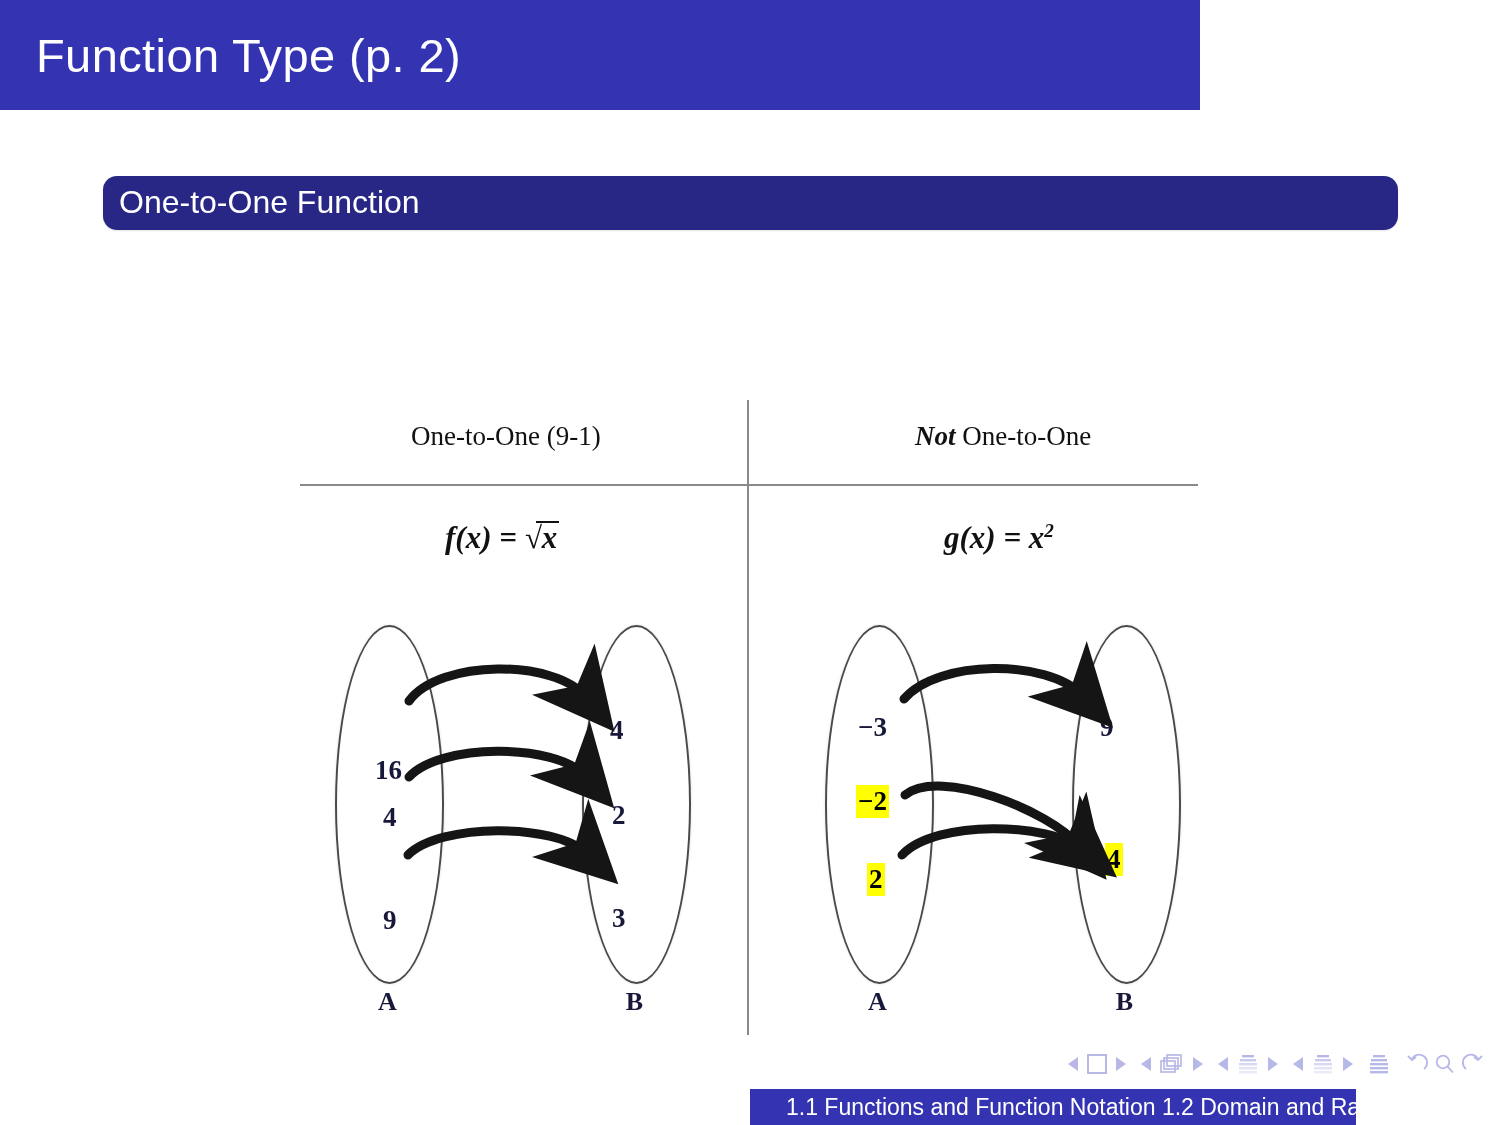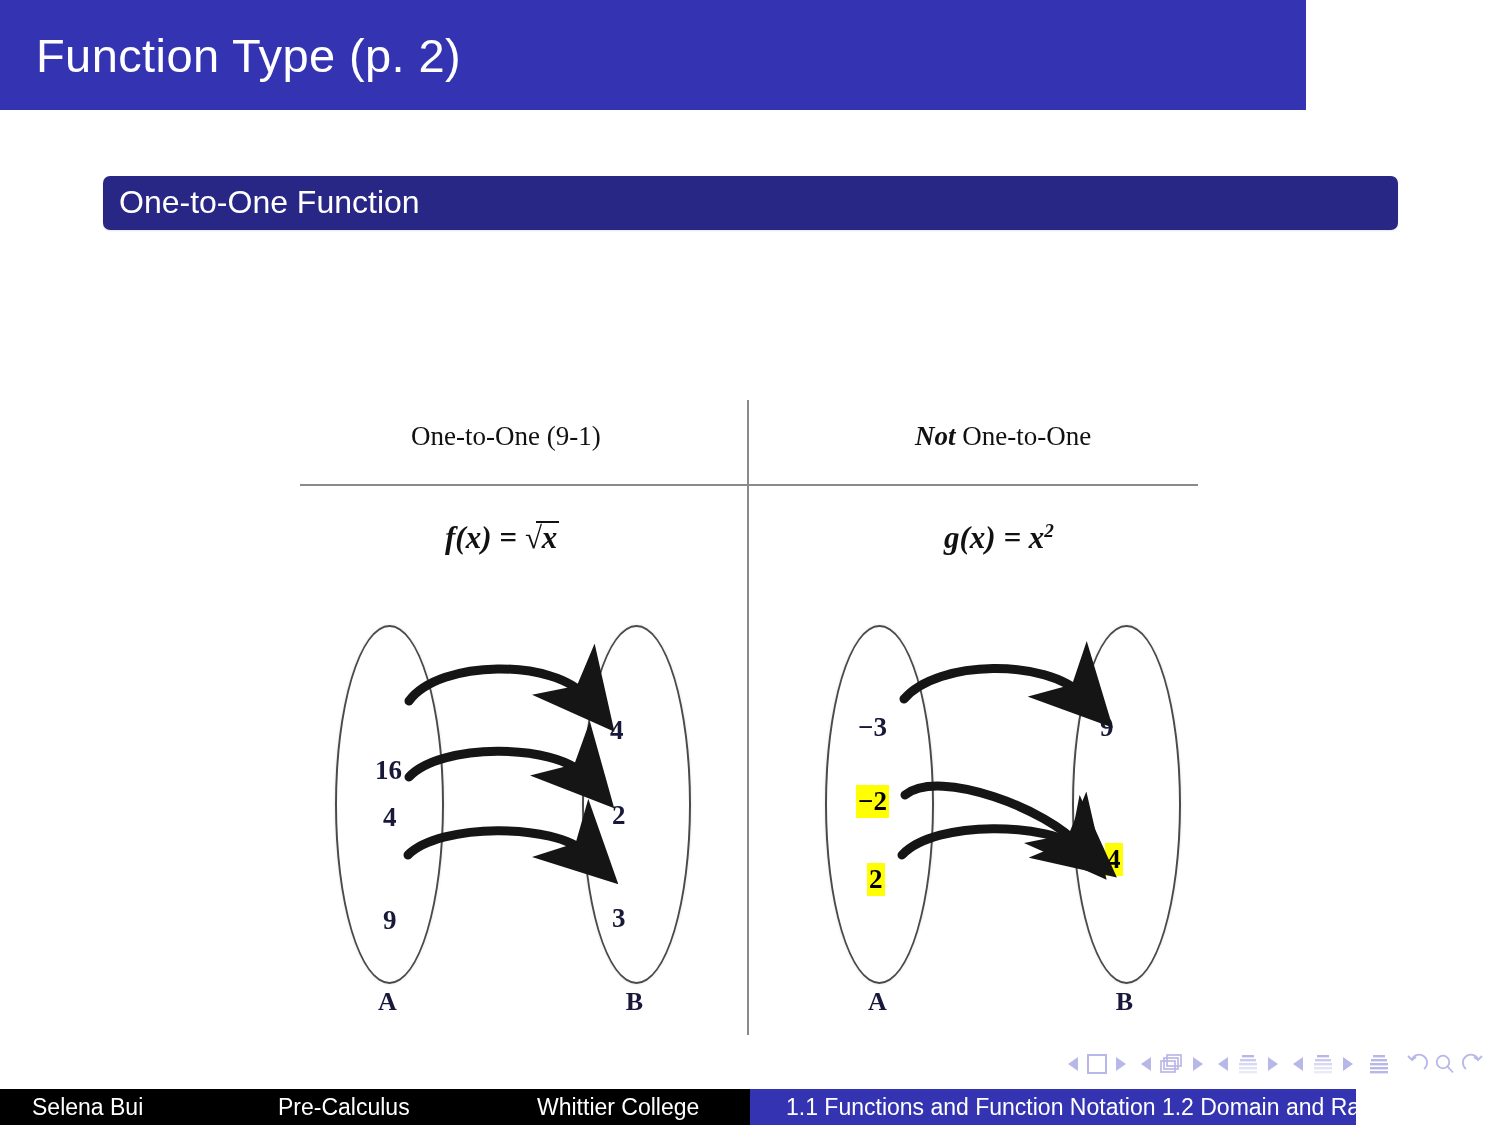--- a/index.html
+++ b/index.html
@@ -12,21 +12,21 @@
     height: 1125px;
     position: relative;
     overflow: hidden;
     font-family: "Liberation Sans", sans-serif;
   }
 
   
   .title-bar {
     position: absolute;
     left: 0; top: 0;
-    width: 1306px;
+    width: 1200px;
     height: 110px;
     background: #3434b2;
   }
   .title-bar .title-text {
     position: absolute;
     left: 36px;
     top: 50%;
     transform: translateY(-50%);
     color: #ffffff;
     font-size: 47px;
@@ -34,21 +34,21 @@
     letter-spacing: 0.4px;
     white-space: nowrap;
   }
 
   
   .block {
     position: absolute;
     left: 103px;
     top: 176px;
     width: 1295px;
-    border-radius: 7px;
+    border-radius: 14px;
     overflow: hidden;
     box-shadow: 0 1px 2px rgba(0,0,0,0.10);
   }
   .block-head {
     background: #282785;
     color: #ffffff;
     font-size: 32px;
     padding: 10px 16px 12px 16px;
     line-height: 1.0;
   }
@@ -368,21 +368,16 @@
       <line x1="14.6" y1="13.6" x2="20" y2="19.5" stroke="#b8b8e8" stroke-width="1.8"></line>
     </svg>
     <svg width="24" height="22" viewBox="0 0 24 22">
       <path d="M5,16 A8,8 0 1 1 17,6" fill="none" stroke="#b8b8e8" stroke-width="1.8"></path>
       <path d="M21,3 L17,7 L13,4" fill="none" stroke="#b8b8e8" stroke-width="1.8"></path>
     </svg>
   </div>
 </div>
 
 <div class="footer">
-  <div class="footer-left">
-    <div class="footer-item f-author">Selena Bui</div>
-    <div class="footer-item f-subject">Pre-Calculus</div>
-    <div class="footer-item f-inst">Whittier College</div>
-  </div>
   <div class="footer-right">
     <div class="footer-item f-section">1.1 Functions and Function Notation 1.2 Domain and Range</div>
   </div>
 </div>
 
 </body></html>

